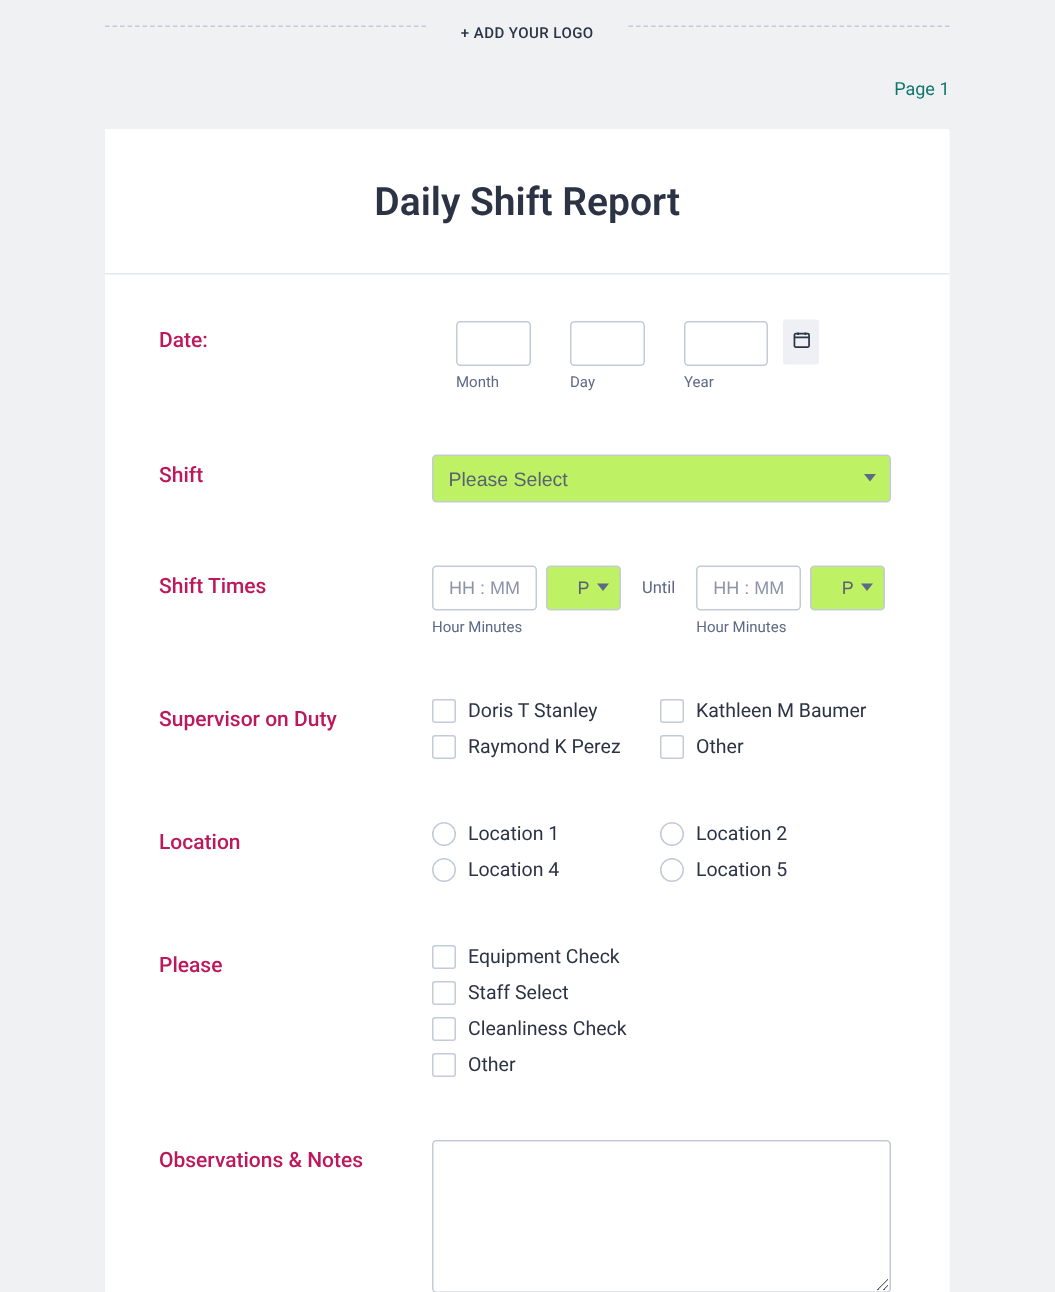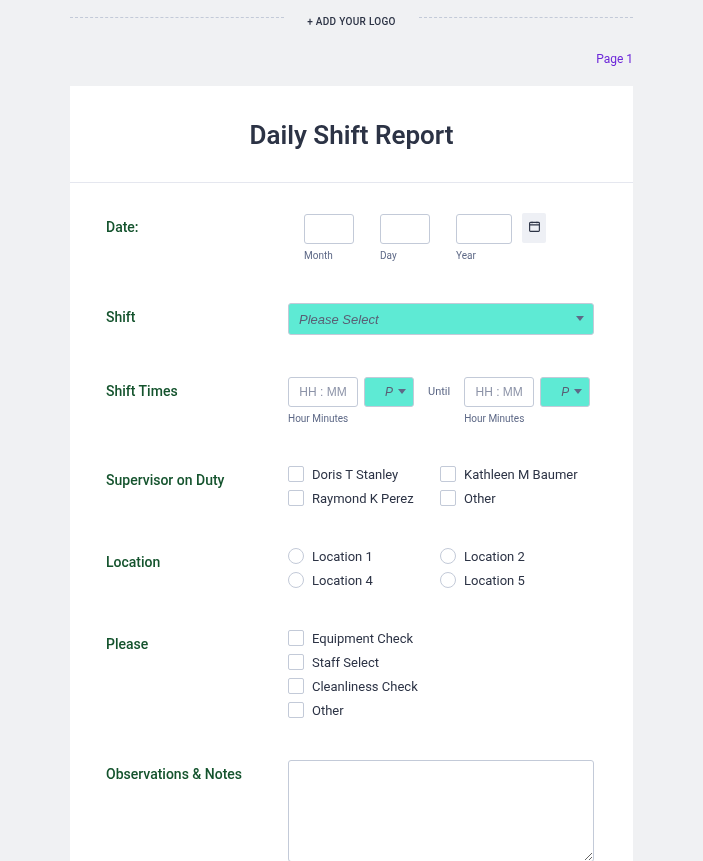--- a/index.html
+++ b/index.html
@@ -26,21 +26,21 @@
   .logo-bar::after { right: 0; }
   .logo-bar span {
     font-size: 10px;
     color: #2c3345;
     letter-spacing: 0.3px;
     font-weight: 500;
   }
   .page-label {
     text-align: right;
     font-size: 12px;
-    color: #6d28d9;
+    color: #0f766e;
     margin: 28px 70px 6px 4px;
   }
   .form-card {
     background: #fff;
     margin: 0 70px;
     padding-bottom: 20px;
   }
   .form-header {
     text-align: center;
     padding: 34px 0 32px;
@@ -58,21 +58,21 @@
   .row {
     display: flex;
     margin-bottom: 42px;
     align-items: flex-start;
   }
   .row.last { margin-bottom: 0; }
   .label-col {
     width: 182px;
     flex-shrink: 0;
     font-size: 14px;
-    color: #14532d;
+    color: #be185d;
     font-weight: 500;
     padding-top: 6px;
   }
   .input-col {
     flex: 1;
   }
   .date-inputs {
     display: flex;
     gap: 10px;
     align-items: center;
@@ -111,27 +111,26 @@
   .select-wrap {
     position: relative;
     width: 100%;
     max-width: 306px;
   }
   select {
     width: 100%;
     height: 32px;
     border: 1px solid #c3cad8;
     border-radius: 3px;
-    background: #5eead4;
+    background: #bef264;
     padding: 0 10px;
     font-size: 13px;
     color: #595f75;
     appearance: none;
     cursor: pointer;
-    font-style: italic;
   }
   .select-wrap::after {
     content: "";
     position: absolute;
     right: 10px;
     top: 13px;
     width: 0; height: 0;
     border-left: 4px solid transparent;
     border-right: 4px solid transparent;
     border-top: 5px solid #5e6987;

